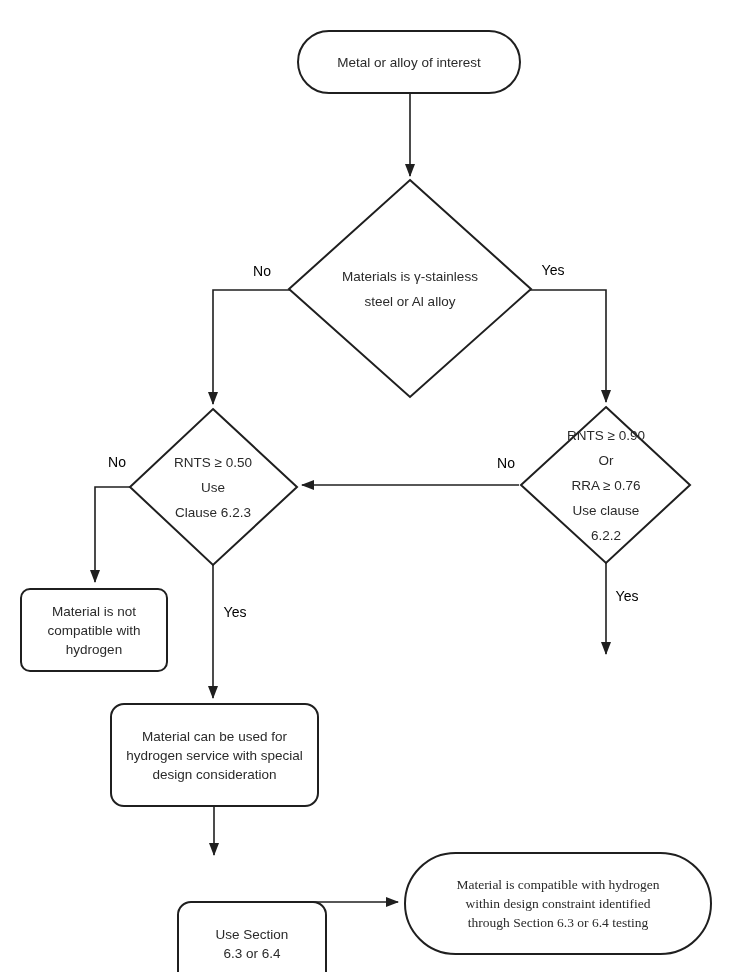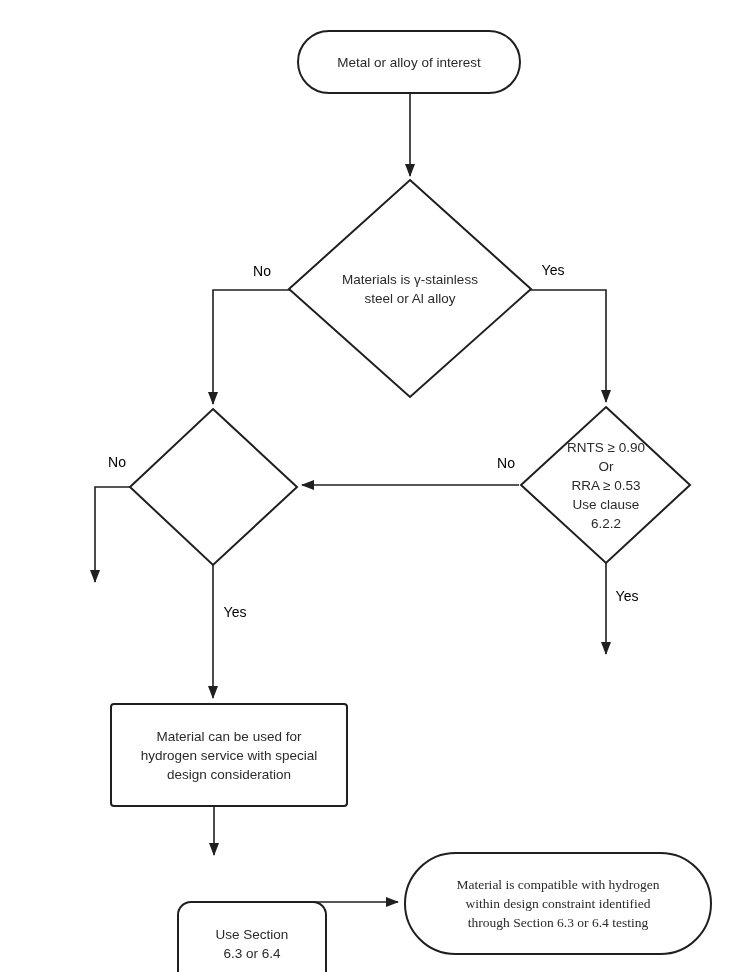--- a/index.html
+++ b/index.html
@@ -41,34 +41,34 @@
   .stadium { border-radius: 40px; }
   .rect    { border-radius: 12px; }
   .dtext {
     position: absolute;
     display: flex;
     align-items: center;
     justify-content: center;
     text-align: center;
     white-space: pre-line;
     font-size: 13.5px;
-    line-height: 19px;
+    line-height: 25px;
     color: #2a2a2a;
   }
   .edge-label {
     position: absolute;
     transform: translate(-50%, -50%);
     font-size: 14px;
     color: #000000;
   }
 
   
   .n-start       { left: 297px; top: 30px;  width: 224px; height: 64px;  border-radius: 32px; }
   .n-notcompat   { left: 20px;  top: 588px; width: 148px; height: 84px;  border-radius: 10px; }
-  .n-special     { left: 110px; top: 703px; width: 238px; height: 104px; border-radius: 4px; }
+  .n-special     { left: 110px; top: 703px; width: 209px; height: 104px; border-radius: 14px; }
   .n-usesection  { left: 133px; top: 901px; width: 150px; height: 86px;  border-radius: 14px; margin-left: 44px; }
   .n-nomod       { left: 492px; top: 660px; width: 224px; height: 101px; border-radius: 42px; }
   .n-constraint  { left: 404px; top: 852px; width: 308px; height: 103px; border-radius: 52px; font-family: Liberation Serif, serif; }
 
   .t-center { left: 295px; top: 254px; width: 230px; height: 70px; }
   .t-left   { left: 138px; top: 450px; width: 150px; height: 75px; }
   .t-right  { left: 526px; top: 437px; width: 160px; height: 97px; }
 
   .l-no-center  { left: 262px; top: 271px; }
   .l-yes-center { left: 553px; top: 270px; }
@@ -99,40 +99,46 @@
     <polyline points="519,485 302,485" fill="none" stroke="#1f1f1f" stroke-width="1.6" marker-end="url(#arrow)"></polyline>
     <polyline points="130,487 95,487 95,582" fill="none" stroke="#1f1f1f" stroke-width="1.6" marker-end="url(#arrow)"></polyline>
     <polyline points="213,565 213,698" fill="none" stroke="#1f1f1f" stroke-width="1.6" marker-end="url(#arrow)"></polyline>
     <polyline points="606,563 606,654" fill="none" stroke="#1f1f1f" stroke-width="1.6" marker-end="url(#arrow)"></polyline>
     <polyline points="214,807 214,855" fill="none" stroke="#1f1f1f" stroke-width="1.6" marker-end="url(#arrow)"></polyline>
     <polyline points="283,902 398,902" fill="none" stroke="#1f1f1f" stroke-width="1.6" marker-end="url(#arrow)"></polyline>
   </svg>
 
   <div class="node n-start">Metal or alloy of interest</div>
 
+  <div class="node rect n-notcompat">Material is not
+compatible with
+hydrogen</div>
 
   <div class="node rect n-special">Material can be used for
 hydrogen service with special
 design consideration</div>
 
   <div class="node rect n-usesection">Use Section
 6.3 or 6.4</div>
 
 
   <div class="node stadium n-constraint">Material is compatible with hydrogen
 within design constraint identified
 through Section 6.3 or 6.4 testing</div>
 
   <div class="dtext t-center">Materials is γ-stainless
 steel or Al alloy</div>
 
+  <div class="dtext t-left">RNTS ≥ 0.50
+Use
+Clause 6.2.3</div>
 
   <div class="dtext t-right">RNTS ≥ 0.90
 Or
-RRA ≥ 0.53
+RRA ≥ 0.76
 Use clause
 6.2.2</div>
 
   <div class="edge-label l-no-center">No</div>
   <div class="edge-label l-yes-center">Yes</div>
   <div class="edge-label l-no-left">No</div>
   <div class="edge-label l-yes-left">Yes</div>
   <div class="edge-label l-no-right">No</div>
   <div class="edge-label l-yes-right">Yes</div>
 

